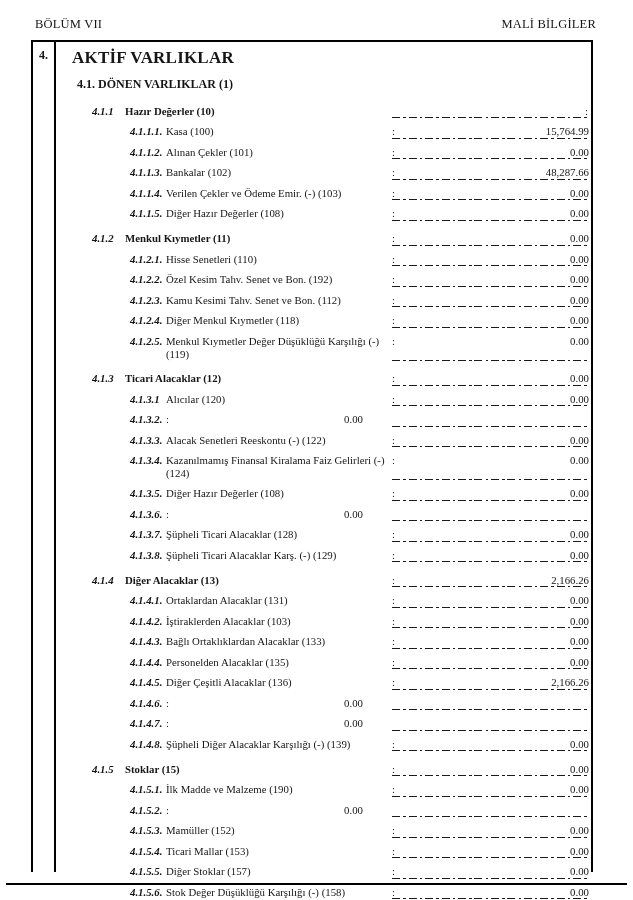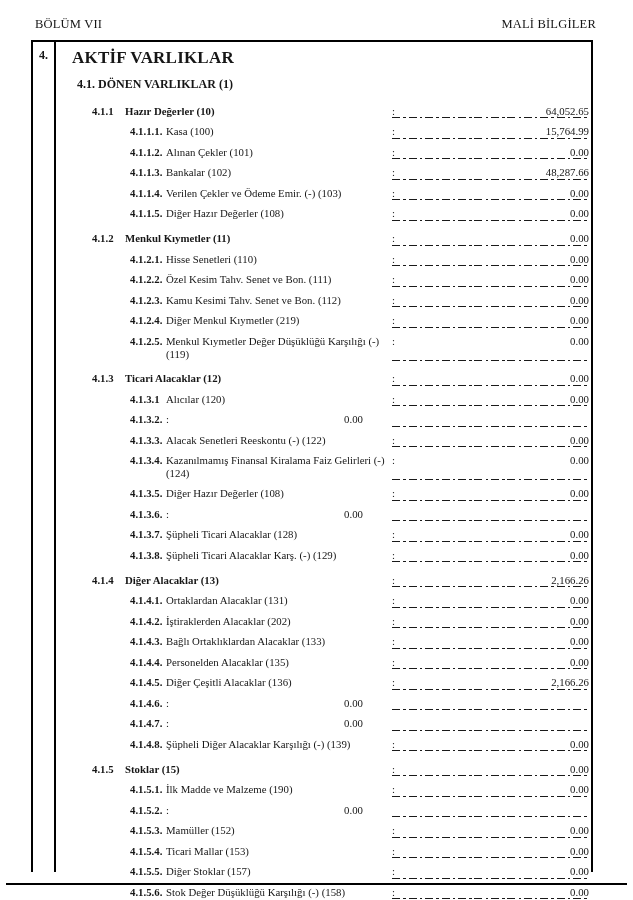--- a/index.html
+++ b/index.html
@@ -34,21 +34,21 @@
   }
   .row::after {
     content:""; position:absolute; right:2px; bottom:0; width:197px; height:1px;
     background:repeating-linear-gradient(90deg,
       #1a1a1a 0 8px, transparent 8px 11px,
       #1a1a1a 11px 13.5px, transparent 13.5px 16.5px);
   }
   .ind   { flex:0 0 auto; }
   .sec .ind { width:34px; }
   .itm .ind { width:72px; }
-  .num   { flex:0 0 auto; font-weight:bold; }
+  .num   { flex:0 0 auto; font-weight:bold;font-style:italic; }
   .sec .num { width:33px; }
   .itm .num { width:36px; }
   .label { flex:1 1 auto; padding-right:6px; white-space:pre-wrap; }
   .sec .label { font-weight:bold; }
   .colon { flex:0 0 6px; }
   .value { flex:0 0 191px; text-align:right; padding-right:2px; }
   .sec { margin-top:4.5px; }
 
   .footer-line { position:absolute; left:6px; right:6px; top:883px; height:2px; background:#000; }
 </style>
@@ -62,21 +62,20 @@
   <div class="no4col">4.</div>
   <div class="content">
     <div class="title1">AKTİF VARLIKLAR</div>
     <div class="title2">4.1. DÖNEN VARLIKLAR (1)</div>
     <div class="rows" id="rows">
         <div class="row sec">
           <span class="ind"></span>
           <span class="num">4.1.1</span>
           <span class="label">Hazır Değerler (10)</span>
           <span class="colon">:</span>
-          <span class="value">64,052.65</span>
         </div>
         <div class="row itm">
           <span class="ind"></span>
           <span class="num">4.1.1.1.</span>
           <span class="label">Kasa (100)</span>
           <span class="colon">:</span>
           <span class="value">15,764.99</span>
         </div>
         <div class="row itm">
           <span class="ind"></span>
@@ -116,35 +115,35 @@
         <div class="row itm">
           <span class="ind"></span>
           <span class="num">4.1.2.1.</span>
           <span class="label">Hisse Senetleri (110)</span>
           <span class="colon">:</span>
           <span class="value">0.00</span>
         </div>
         <div class="row itm">
           <span class="ind"></span>
           <span class="num">4.1.2.2.</span>
-          <span class="label">Özel Kesim Tahv. Senet ve Bon. (111)</span>
+          <span class="label">Özel Kesim Tahv. Senet ve Bon. (192)</span>
           <span class="colon">:</span>
           <span class="value">0.00</span>
         </div>
         <div class="row itm">
           <span class="ind"></span>
           <span class="num">4.1.2.3.</span>
           <span class="label">Kamu Kesimi Tahv. Senet ve Bon. (112)</span>
           <span class="colon">:</span>
           <span class="value">0.00</span>
         </div>
         <div class="row itm">
           <span class="ind"></span>
           <span class="num">4.1.2.4.</span>
-          <span class="label">Diğer Menkul Kıymetler (219)</span>
+          <span class="label">Diğer Menkul Kıymetler (118)</span>
           <span class="colon">:</span>
           <span class="value">0.00</span>
         </div>
         <div class="row itm">
           <span class="ind"></span>
           <span class="num">4.1.2.5.</span>
           <span class="label">Menkul Kıymetler Değer Düşüklüğü Karşılığı (-)
 (119)</span>
           <span class="colon">:</span>
           <span class="value">0.00</span>
@@ -221,21 +220,21 @@
         <div class="row itm">
           <span class="ind"></span>
           <span class="num">4.1.4.1.</span>
           <span class="label">Ortaklardan Alacaklar (131)</span>
           <span class="colon">:</span>
           <span class="value">0.00</span>
         </div>
         <div class="row itm">
           <span class="ind"></span>
           <span class="num">4.1.4.2.</span>
-          <span class="label">İştiraklerden Alacaklar (202)</span>
+          <span class="label">İştiraklerden Alacaklar (103)</span>
           <span class="colon">:</span>
           <span class="value">0.00</span>
         </div>
         <div class="row itm">
           <span class="ind"></span>
           <span class="num">4.1.4.3.</span>
           <span class="label">Bağlı Ortaklıklardan Alacaklar (133)</span>
           <span class="colon">:</span>
           <span class="value">0.00</span>
         </div>

